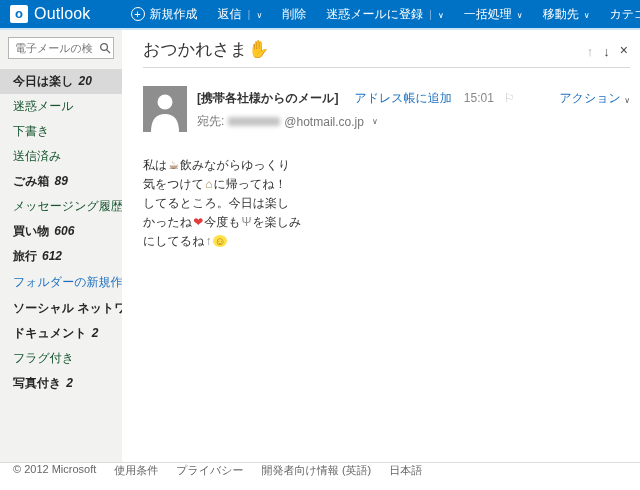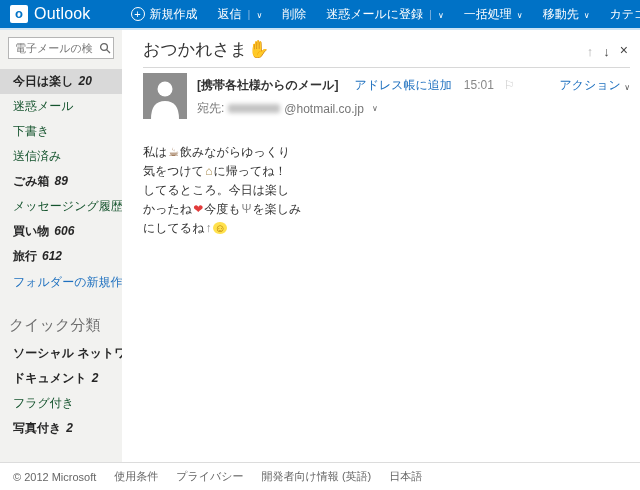--- a/index.html
+++ b/index.html
@@ -42,39 +42,39 @@
   
   .main { position:absolute; left:122px; top:30px; right:0; bottom:28px; background:#fff;
           padding:8px 10px 0 21px; }
   .subject-row { display:flex; justify-content:space-between; align-items:center; }
   .subject { font-size:17px; color:#333; }
   .pane-icons { display:flex; gap:10px; font-size:13px; padding-top:3px; padding-right:2px; }
   .pane-icons .up { color:#ABABAB; cursor:pointer; }
   .pane-icons .down { color:#444; cursor:pointer; }
   .pane-icons .close { color:#444; cursor:pointer; font-size:14px; line-height:13px; }
   .divider { border-bottom:1px solid #D8D8D8; margin-top:6px; }
-  .msg-header { display:flex; margin-top:5px; }
+  .msg-header { display:flex; margin-top:18px; }
   .avatar { width:44px; height:46px; flex:0 0 44px; }
   .msg-info { flex:1; margin-left:10px; padding-top:4px; }
   .sender-row { display:flex; align-items:baseline; }
   .sender { font-weight:bold; color:#333; }
   .addlink { color:#1E70BF; margin-left:16px; cursor:pointer; }
   .time { color:#888; margin-left:12px; }
   .flag { color:#C9C9C9; margin-left:10px; font-size:12px; cursor:pointer; }
   .actions { color:#1E70BF; white-space:nowrap; cursor:pointer; padding-top:4px; }
   .to-row { margin-top:6px; color:#777; display:flex; align-items:center; gap:4px; }
   .redacted { display:inline-block; width:52px; height:9px; background:#C4C4C4;
               border-radius:2px; filter:blur(2px); }
   .to-chev { font-size:8px; color:#666; margin-left:4px; }
   .mail-body { margin-top:24px; line-height:19px; color:#333; }
   .emo { margin:0 1px; }
   .emo-grin { background:#FFE14D; border-radius:50%; color:#7a5200; padding:0 1px; font-size:11px; }
   
   .footer { position:absolute; left:0; bottom:0; width:640px; height:28px; background:#fff;
-            border-top:1px solid #DCDCDC; display:flex; align-items:center;
+            border-top:1px solid #DCDCDC; display:flex; 
             font-size:11px; color:#666; padding-left:13px; gap:18px; }
   .footer .flink { cursor:pointer; }
 </style>
 </head>
 <body>
 
 <div class="topbar">
   <div class="logo">
     <div class="logo-box">o</div>
     <div class="logo-text">Outlook</div>
@@ -144,23 +144,20 @@
     </li>
     <li class="item bold">
       <span>買い物</span><span class="cnt">606</span>
     </li>
     <li class="item bold">
       <span>旅行</span><span class="cnt">612</span>
     </li>
   </ul>
   <div class="linkrow">フォルダーの新規作成</div>
 
-  <div class="sec-header quick-header">
-    <span>クイック分類</span>
-  </div>
   <ul>
     <li class="item bold">
       <span>ソーシャル ネットワーク</span>
     </li>
     <li class="item bold">
       <span>ドキュメント</span><span class="cnt">2</span>
     </li>
     <li class="item">
       <span>フラグ付き</span>
     </li>

